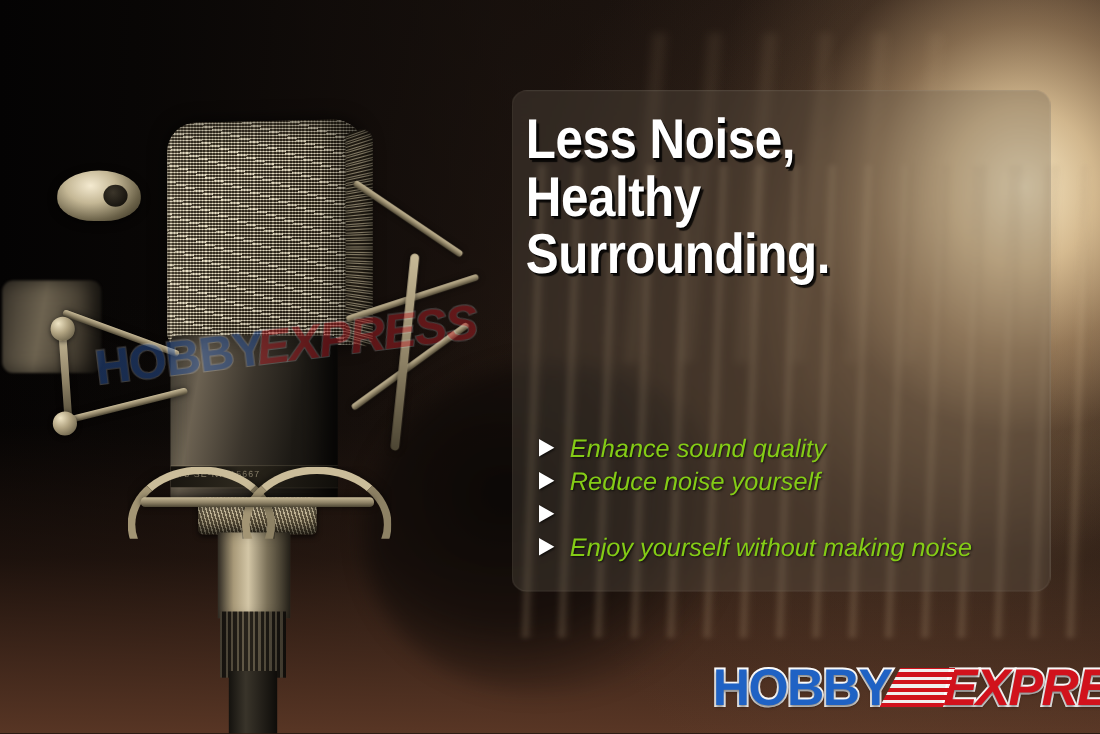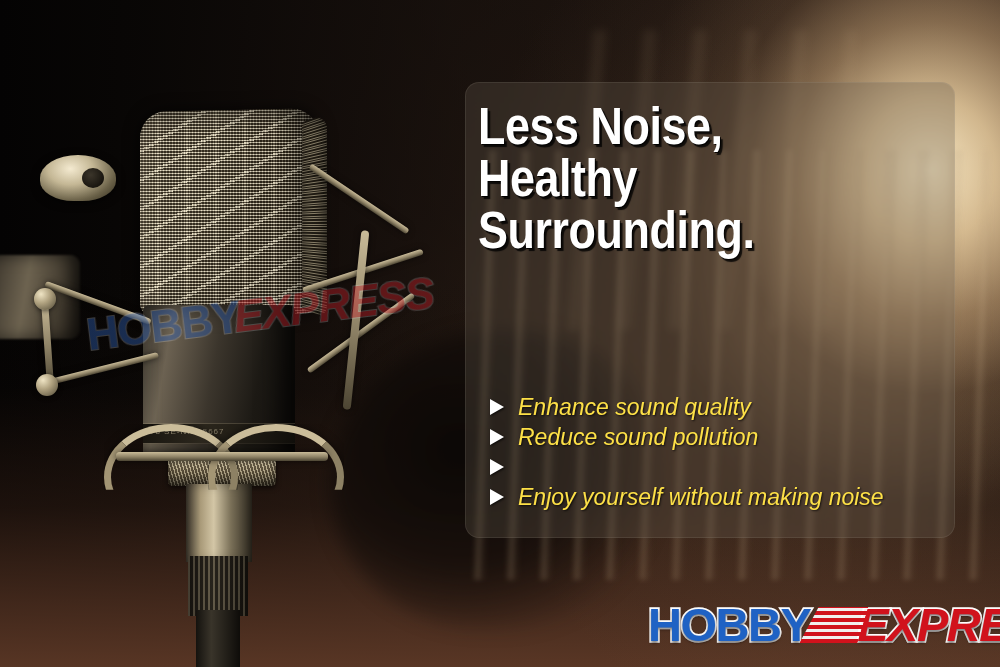--- a/index.html
+++ b/index.html
@@ -100,21 +100,21 @@
     height: 300px;
     border-radius: 55% 45% 50% 50%;
     background: radial-gradient(ellipse at 40% 40%,
       rgba(10,7,5,0.95) 0%, rgba(18,12,9,0.8) 45%, rgba(30,20,14,0.0) 78%);
     filter: blur(9px);
   }
 
   
   .mic {
     position: absolute;
-    left: 0;
+    left: 12px;
     top: 0;
     width: 460px;
     height: 667px;
   }
   
   .mic-grille {
     position: absolute;
     left: 140px;
     top: 110px;
     width: 180px;
@@ -380,21 +380,21 @@
     list-style: none;
   }
   .bullet {
     display: flex;
     align-items: center;
     height: 30px;
     font-family: "Liberation Sans", sans-serif;
     font-style: italic;
     font-weight: normal;
     font-size: 23px;
-    color: #fde047;
+    color: #84cc16;
     text-shadow: 1px 1px 2px rgba(0,0,0,0.7);
     white-space: nowrap;
   }
   .bullet-marker {
     flex: 0 0 auto;
     width: 0;
     height: 0;
     margin-right: 14px;
     border-top: 8px solid transparent;
     border-bottom: 8px solid transparent;
@@ -496,21 +496,21 @@
 Healthy Surrounding.</div>
 
 
   <ul class="bullets">
     <li class="bullet">
       <span class="bullet-marker"></span>
       <span>Enhance sound quality</span>
     </li>
     <li class="bullet">
       <span class="bullet-marker"></span>
-      <span>Reduce sound pollution</span>
+      <span>Reduce noise yourself</span>
     </li>
     <li class="bullet">
       <span class="bullet-marker"></span>
     </li>
     <li class="bullet">
       <span class="bullet-marker"></span>
       <span>Enjoy yourself without making noise</span>
     </li>
   </ul>
 

